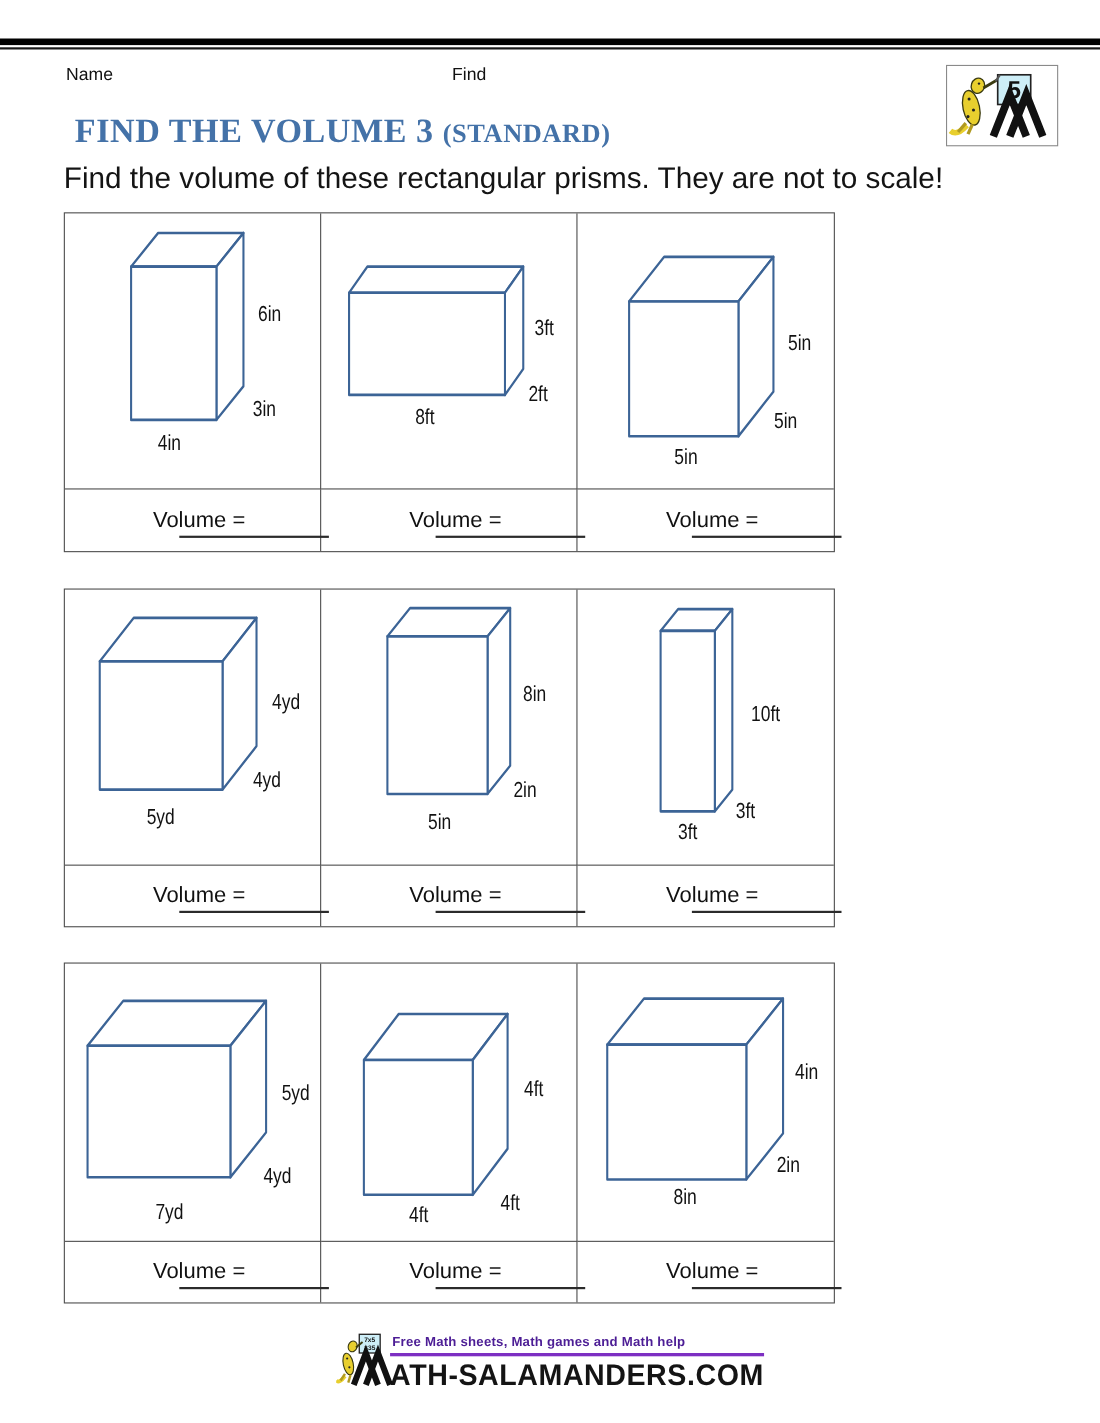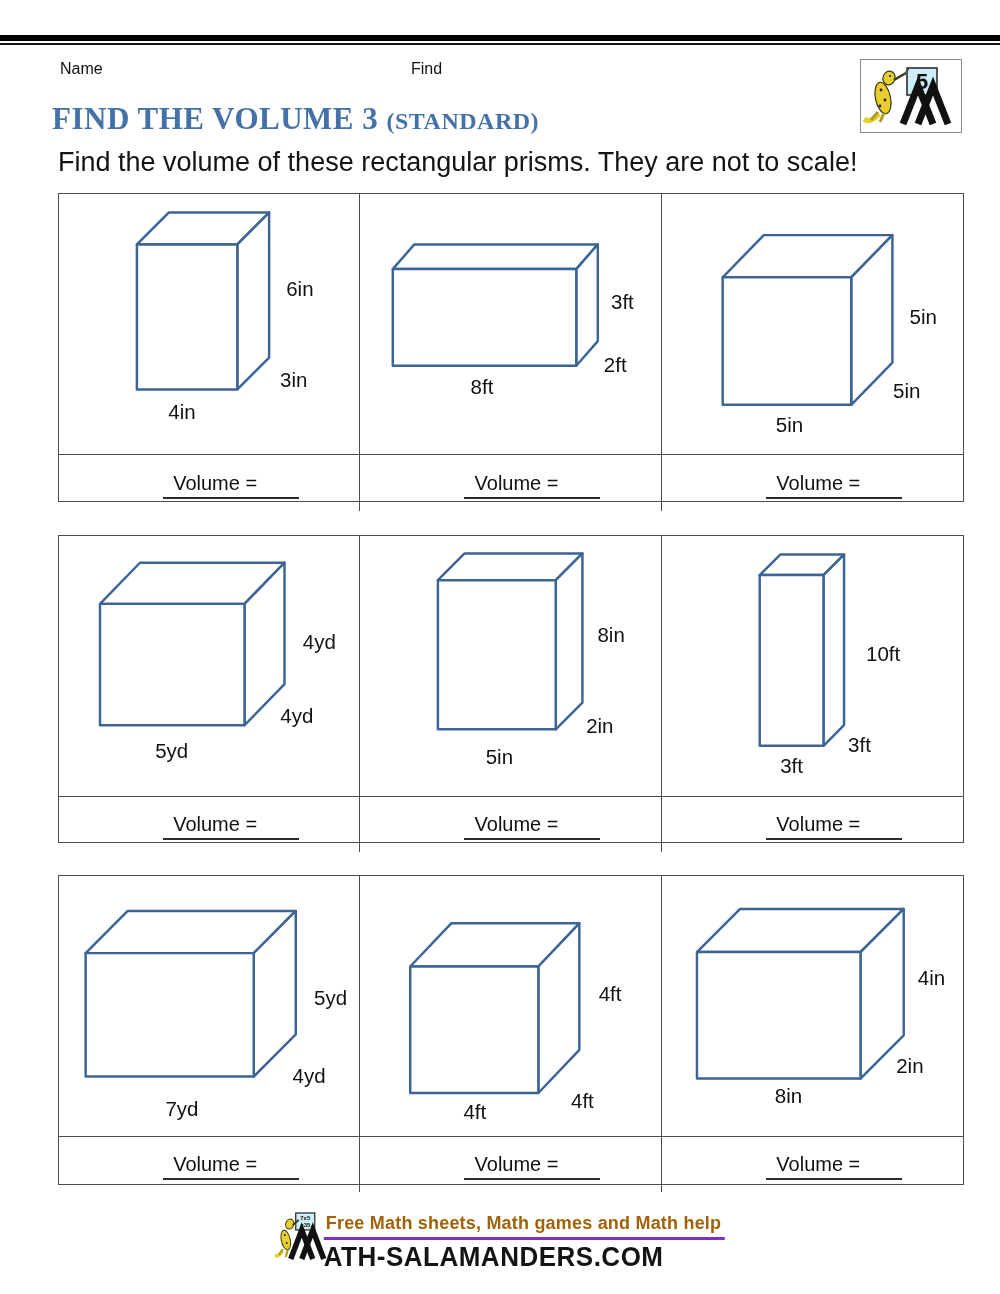--- a/index.html
+++ b/index.html
@@ -6,46 +6,46 @@
   body{
     width:1000px;height:1294px;position:relative;background:#ffffff;
     font-family:"Liberation Sans", sans-serif;color:#111;overflow:hidden;
   }
   .topbar-thick{position:absolute;left:0;top:35px;width:1000px;height:6px;background:#000;}
   .topbar-thin{position:absolute;left:0;top:43px;width:1000px;height:2px;background:#161616;}
   .name-label{position:absolute;left:60px;top:60px;font-size:16px;}
   .date-label{position:absolute;left:411px;top:60px;font-size:16px;}
   .logo-box{position:absolute;left:860px;top:59px;width:100px;height:72px;border:1px solid #8a8a8a;background:#fff;}
   .page-title{
-    position:absolute;left:52px;top:101px;
+    position:absolute;left:68px;top:101px;
     font-family:"Liberation Serif", serif;font-weight:600;font-size:31px;
     color:#4472a8;letter-spacing:.5px;white-space:nowrap;
   }
   .page-title .suffix{font-size:24px;font-weight:600;}
   .page-subtitle{position:absolute;left:58px;top:147px;font-size:27px;color:#141414;white-space:nowrap;}
 
   .wtable{
-    position:absolute;left:58px;width:906px;border:1px solid #4d4d4d;background:#fff;
+    position:absolute;left:58px;width:701px;border:1px solid #4d4d4d;background:#fff;
     display:grid;grid-template-columns:1fr 1fr 1fr;box-sizing:border-box;
   }
   #table-1{top:193px;height:309px;grid-template-rows:1fr 56px;}
   #table-2{top:535px;height:308px;grid-template-rows:1fr 55px;}
   #table-3{top:875px;height:310px;grid-template-rows:1fr 55px;}
   .pcell{border-right:1px solid #4d4d4d;border-bottom:1px solid #4d4d4d;position:relative;}
   .pcell.last, .vcell.last{border-right:none;}
   .pcell svg{display:block;width:100%;height:100%;}
   .vcell{border-right:1px solid #4d4d4d;position:relative;display:flex;align-items:center;justify-content:center;}
   .vcell .vlabel{font-size:20px;margin-left:12px;white-space:nowrap;}
   .vcell .blank{position:absolute;left:104px;bottom:12px;width:136px;border-bottom:2px solid #2b2b2b;height:0;}
 
   .footer{position:absolute;left:50%;top:1211px;transform:translateX(-50%);display:flex;align-items:flex-start;}
   .flogo{flex:0 0 auto;}
   .fcol{margin-left:-7px;}
   .tagline{
-    font-size:18px;font-weight:bold;color:#a16207;letter-spacing:.2px;
+    font-size:12px;font-weight:bold;color:#4c1d95;letter-spacing:.2px;
     padding:2px 4px 3px 2px;border-bottom:3px solid #7d2fc2;white-space:nowrap;
   }
   .wordmark{
     font-size:26px;font-weight:bold;color:#141414;letter-spacing:.5px;margin-top:1px;
     transform:scaleY(1.04);transform-origin:top left;white-space:nowrap;
   }
   text{font-family:"Liberation Sans", sans-serif;}
 </style>
 </head>
 <body>

